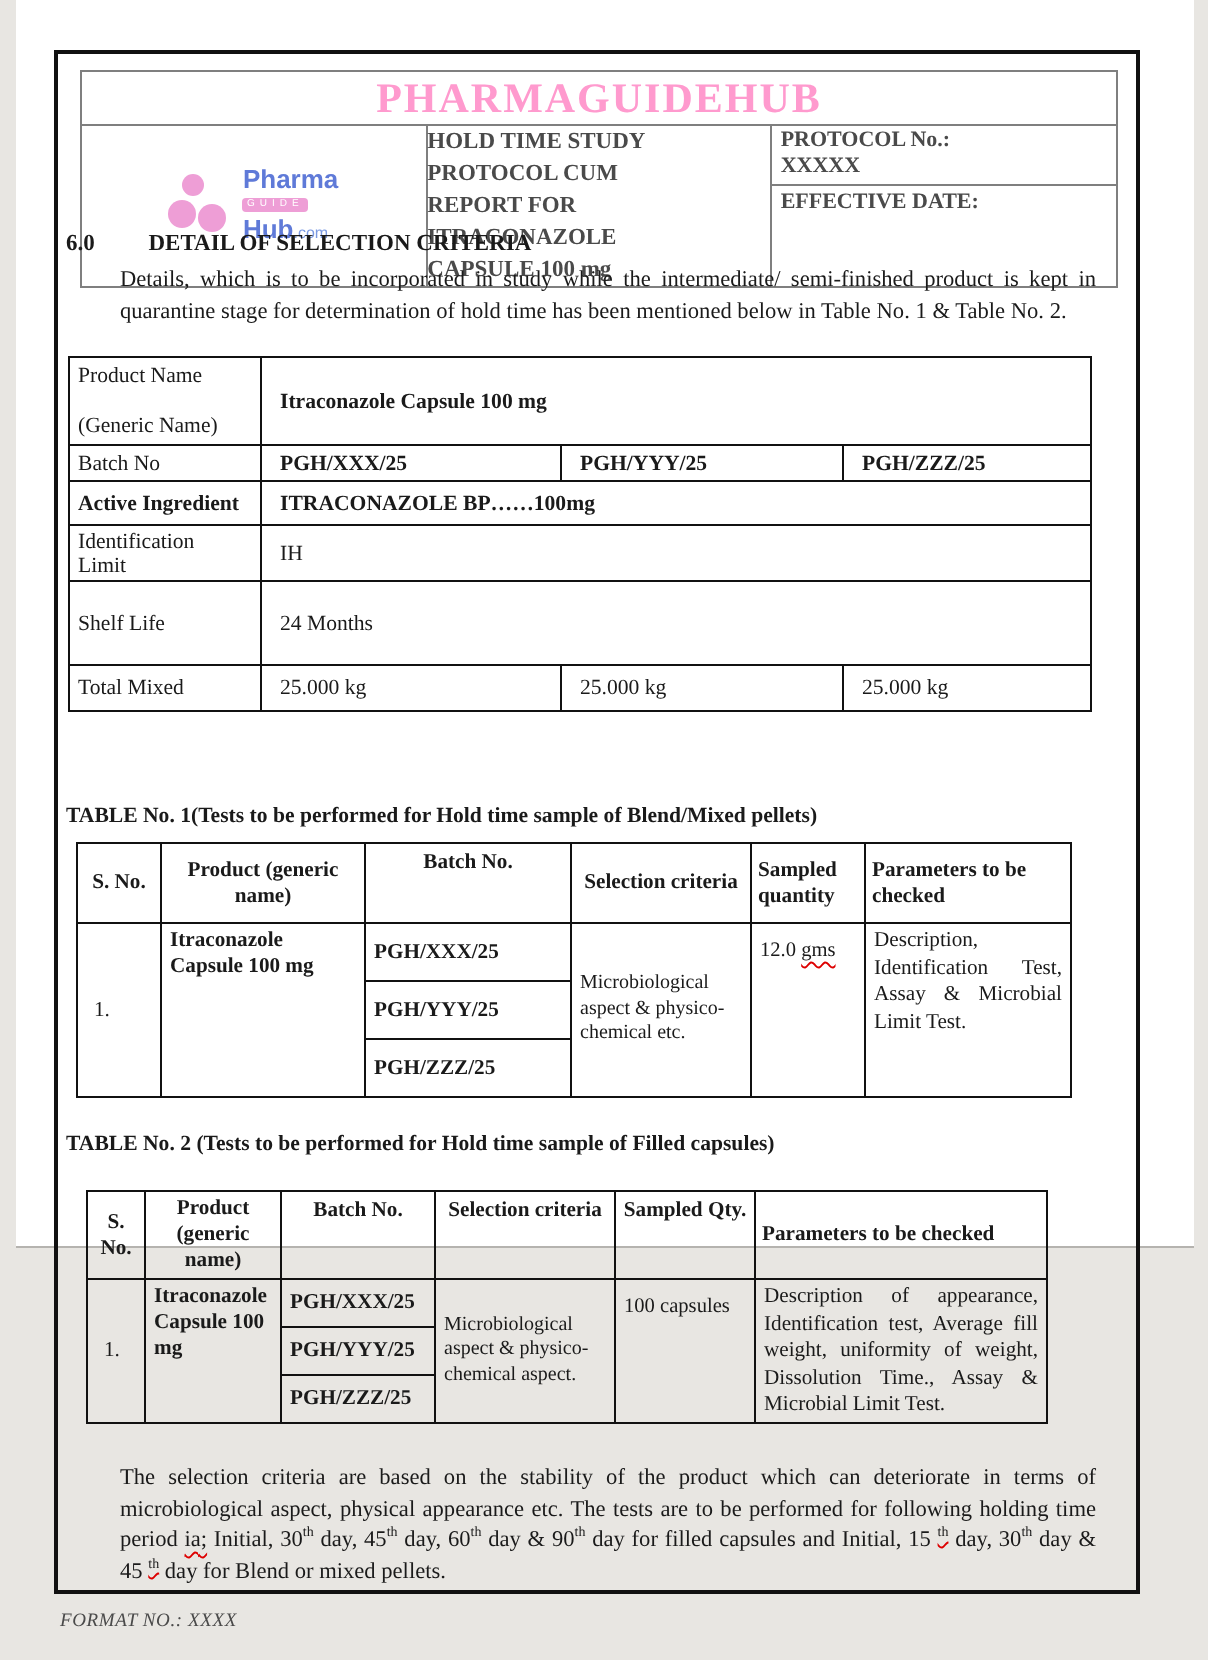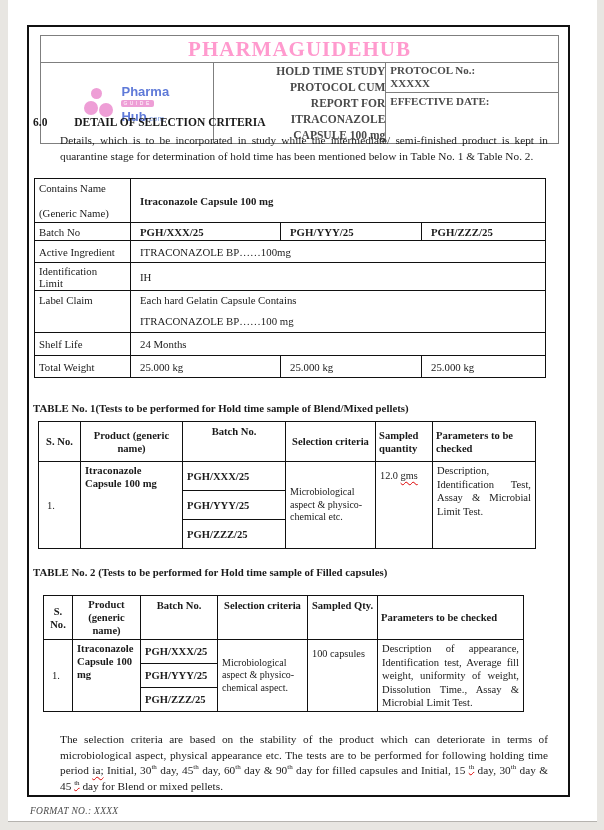--- a/index.html
+++ b/index.html
@@ -7,21 +7,21 @@
     --hdr-gray:#4a4a4a; --err-red:#dd0000; --bg-gray:#e8e6e2;
   }
   *{box-sizing:border-box; margin:0; padding:0;}
   html,body{width:604px;height:830px;}
   body{
     background:var(--bg-gray);
     font-family:"Liberation Serif","DejaVu Serif",serif;
     color:#1a1a1a; position:relative; overflow:hidden;
   }
   .page{
-    position:absolute; left:8px; top:0; width:589px; height:822px;
+    position:absolute; left:8px; top:0; width:589px; height:624px;
     background:#fff; border-bottom:1px solid #b5b3af;
   }
   .doc-border{
     position:absolute; left:19px; top:25px; width:543px; height:772px;
     border:2px solid #111;
   }
 
   
   .hdr-table{
     position:absolute; left:11px; top:8px; width:519px;
@@ -40,21 +40,21 @@
   .c1{width:11px; height:11px; left:7px; top:1px;}
   .c2{width:14px; height:14px; left:0px; top:14px;}
   .c3{width:14px; height:14px; left:15px; top:16px;}
   .logo-text{text-align:left; font-family:"Liberation Sans","DejaVu Sans",sans-serif; line-height:1;}
   .lt1,.lt2{color:var(--logo-blue); font-weight:bold; font-size:13px;}
   .logo-badge{
     display:block; background:var(--logo-pink); color:#fff; font-size:5px;
     letter-spacing:2.5px; padding:1px 2px; border-radius:2px; width:max-content; margin:1px 0;
   }
   .tld{font-size:8px; font-weight:normal; color:#7b9ae2;}
-  .title-cell{text-align:right;padding-left:44px;}
+  .title-cell{text-align:left;}
   .doc-title-line{
     font-weight:bold; font-size:11.5px; line-height:16px; color:var(--hdr-gray);
   }
   .proto-cell{padding:0 !important; vertical-align:top !important;}
   .proto-row{
     height:30px; border-bottom:1px solid #7f7f7f; padding:1px 4px;
     font-weight:bold; font-size:11px; line-height:13px; color:var(--hdr-gray);
   }
   .eff-row{padding:2px 4px; font-weight:bold; font-size:11px; color:var(--hdr-gray);}
 
@@ -77,21 +77,21 @@
   
   table.doc{border-collapse:collapse; table-layout:fixed; position:absolute;}
   table.doc td,table.doc th{border:1px solid #111; overflow:hidden;}
   .b{font-weight:bold;}
 
   
   .ptable{left:5px; top:151px; width:511px; font-size:10.8px;}
   .ptable td{padding:1px 5px; vertical-align:middle;}
   .ptable tr:nth-child(1){height:44px;}
   .ptable tr:nth-child(2){height:18px;}
-  .ptable tr:nth-child(3){height:22px;}
+  .ptable tr:nth-child(3){height:22px;font-weight:bold;}
   .ptable tr:nth-child(4){height:28px;}
   .ptable tr:nth-child(5){height:42px;}
   .ptable tr:nth-child(6){height:23px;}
   .ptable tr:nth-child(7){height:22px;}
   .ptable .lbl{padding-left:4px;}
   .pt-name-lbl{vertical-align:top !important; padding-top:3px !important;}
   .pt-name-lbl .l2{margin-top:13px;}
   .pt-val{padding-left:9px !important;}
   .pt-claim{vertical-align:top !important; padding-top:3px !important;}
   .pt-claim .l2{margin-top:9px;}
@@ -178,21 +178,21 @@
     <table class="doc ptable">
       <colgroup>
           <col style="width:96px">
           <col style="width:150px">
           <col style="width:141px">
           <col style="width:124px">
         </colgroup>
       <tbody>
           <tr>
         <td class="lbl pt-name-lbl">
-          <div>Contains Name</div>
+          <div>Product Name</div>
           <div class="l2">(Generic Name)</div>
         </td>
         <td colspan="3" class="b pt-val">Itraconazole Capsule 100 mg</td>
       </tr>
       <tr>
         <td class="lbl">Batch No</td>
         <td class="b pt-val">PGH/XXX/25</td>
         <td class="b pt-val">PGH/YYY/25</td>
         <td class="b pt-val">PGH/ZZZ/25</td>
       </tr>
@@ -201,32 +201,25 @@
         <td colspan="3" class="pt-val">ITRACONAZOLE BP……100mg</td>
       </tr>
       <tr>
         <td class="lbl">
           <div>Identification</div>
           <div>Limit</div>
         </td>
         <td colspan="3" class="pt-val">IH</td>
       </tr>
       <tr>
-        <td class="lbl pt-claim">Label Claim</td>
-        <td colspan="3" class="pt-val pt-claim">
-          <div>Each hard Gelatin Capsule Contains</div>
-          <div class="l2">ITRACONAZOLE BP……100 mg</div>
-        </td>
-      </tr>
-      <tr>
         <td class="lbl">Shelf Life</td>
         <td colspan="3" class="pt-val">24 Months</td>
       </tr>
       <tr>
-        <td class="lbl">Total Weight</td>
+        <td class="lbl">Total Mixed</td>
         <td class="pt-val">25.000 kg</td>
         <td class="pt-val">25.000 kg</td>
         <td class="pt-val">25.000 kg</td>
       </tr>
     </tbody>
       </table>
 
     <div class="tbl-caption cap1">TABLE No. 1(Tests to be performed for Hold time sample of Blend/Mixed pellets)</div>
     <table class="doc t1">
       <colgroup>

